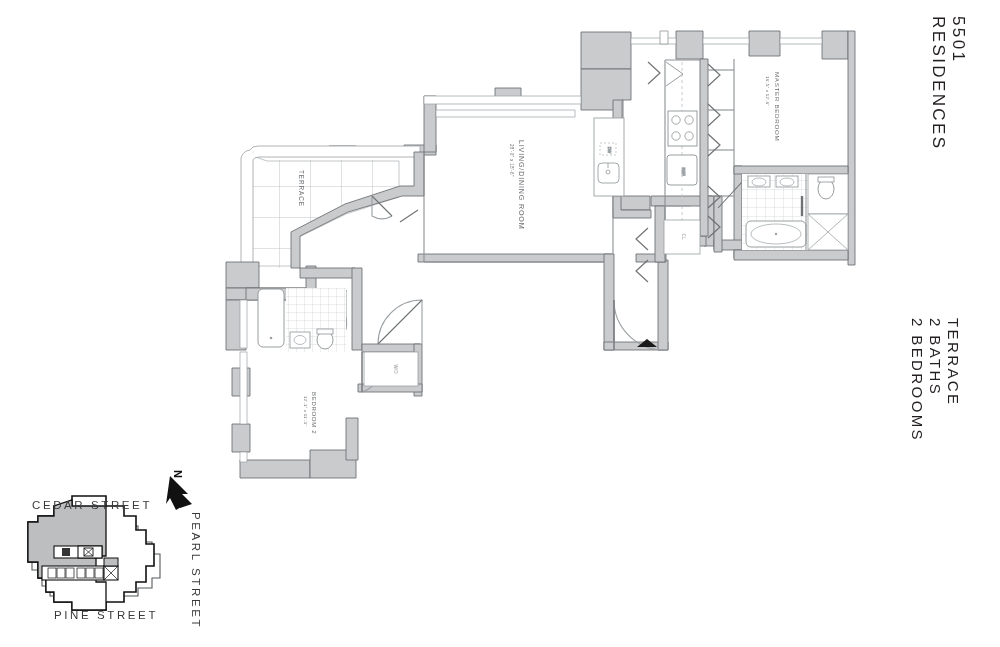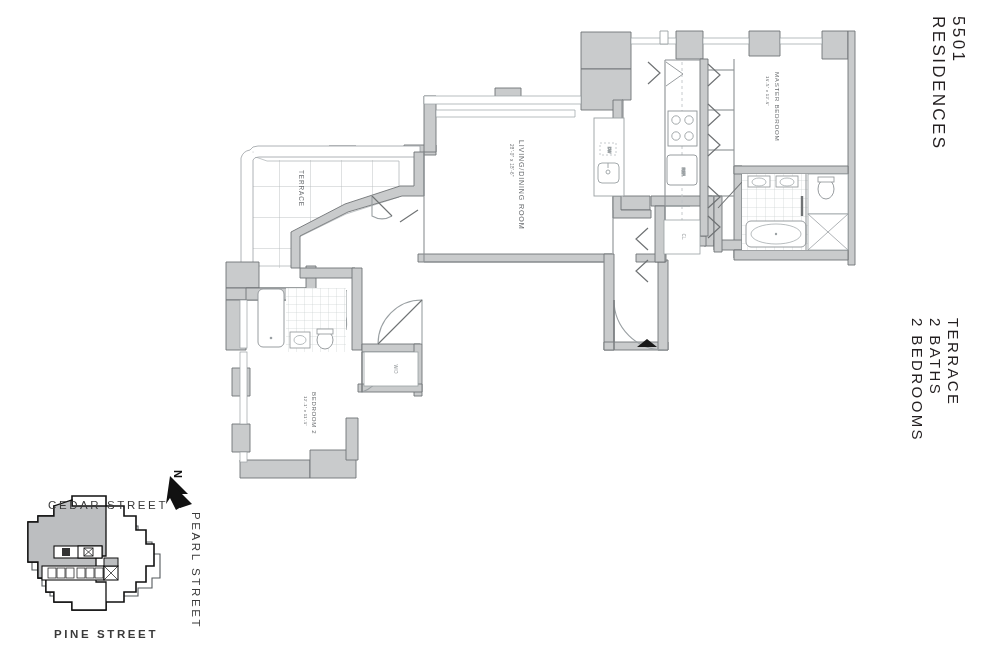--- a/index.html
+++ b/index.html
@@ -36,22 +36,22 @@
 
   
   .kmlabel{
     position:absolute;
     font-size:11.5px;
     letter-spacing:2.6px;
     color:#3a3a3a;
     font-family:"Liberation Sans", sans-serif;
     white-space:nowrap;
   }
-  #cedar-label{left:48px;top:499px;}
-  #pine-label{left:54px;top:628px;font-weight:bold;}
+  #cedar-label{left:32px;top:499px;}
+  #pine-label{left:54px;top:609px;}
   #pearl-label{
     left:190px;top:512px;
     writing-mode:vertical-rl;text-orientation:mixed;
     letter-spacing:2.6px;
   }
   #north-letter{
     position:absolute;left:172px;top:470px;
     font-size:11px;font-weight:700;color:#111;
     writing-mode:vertical-rl;text-orientation:mixed;
     letter-spacing:0px;

